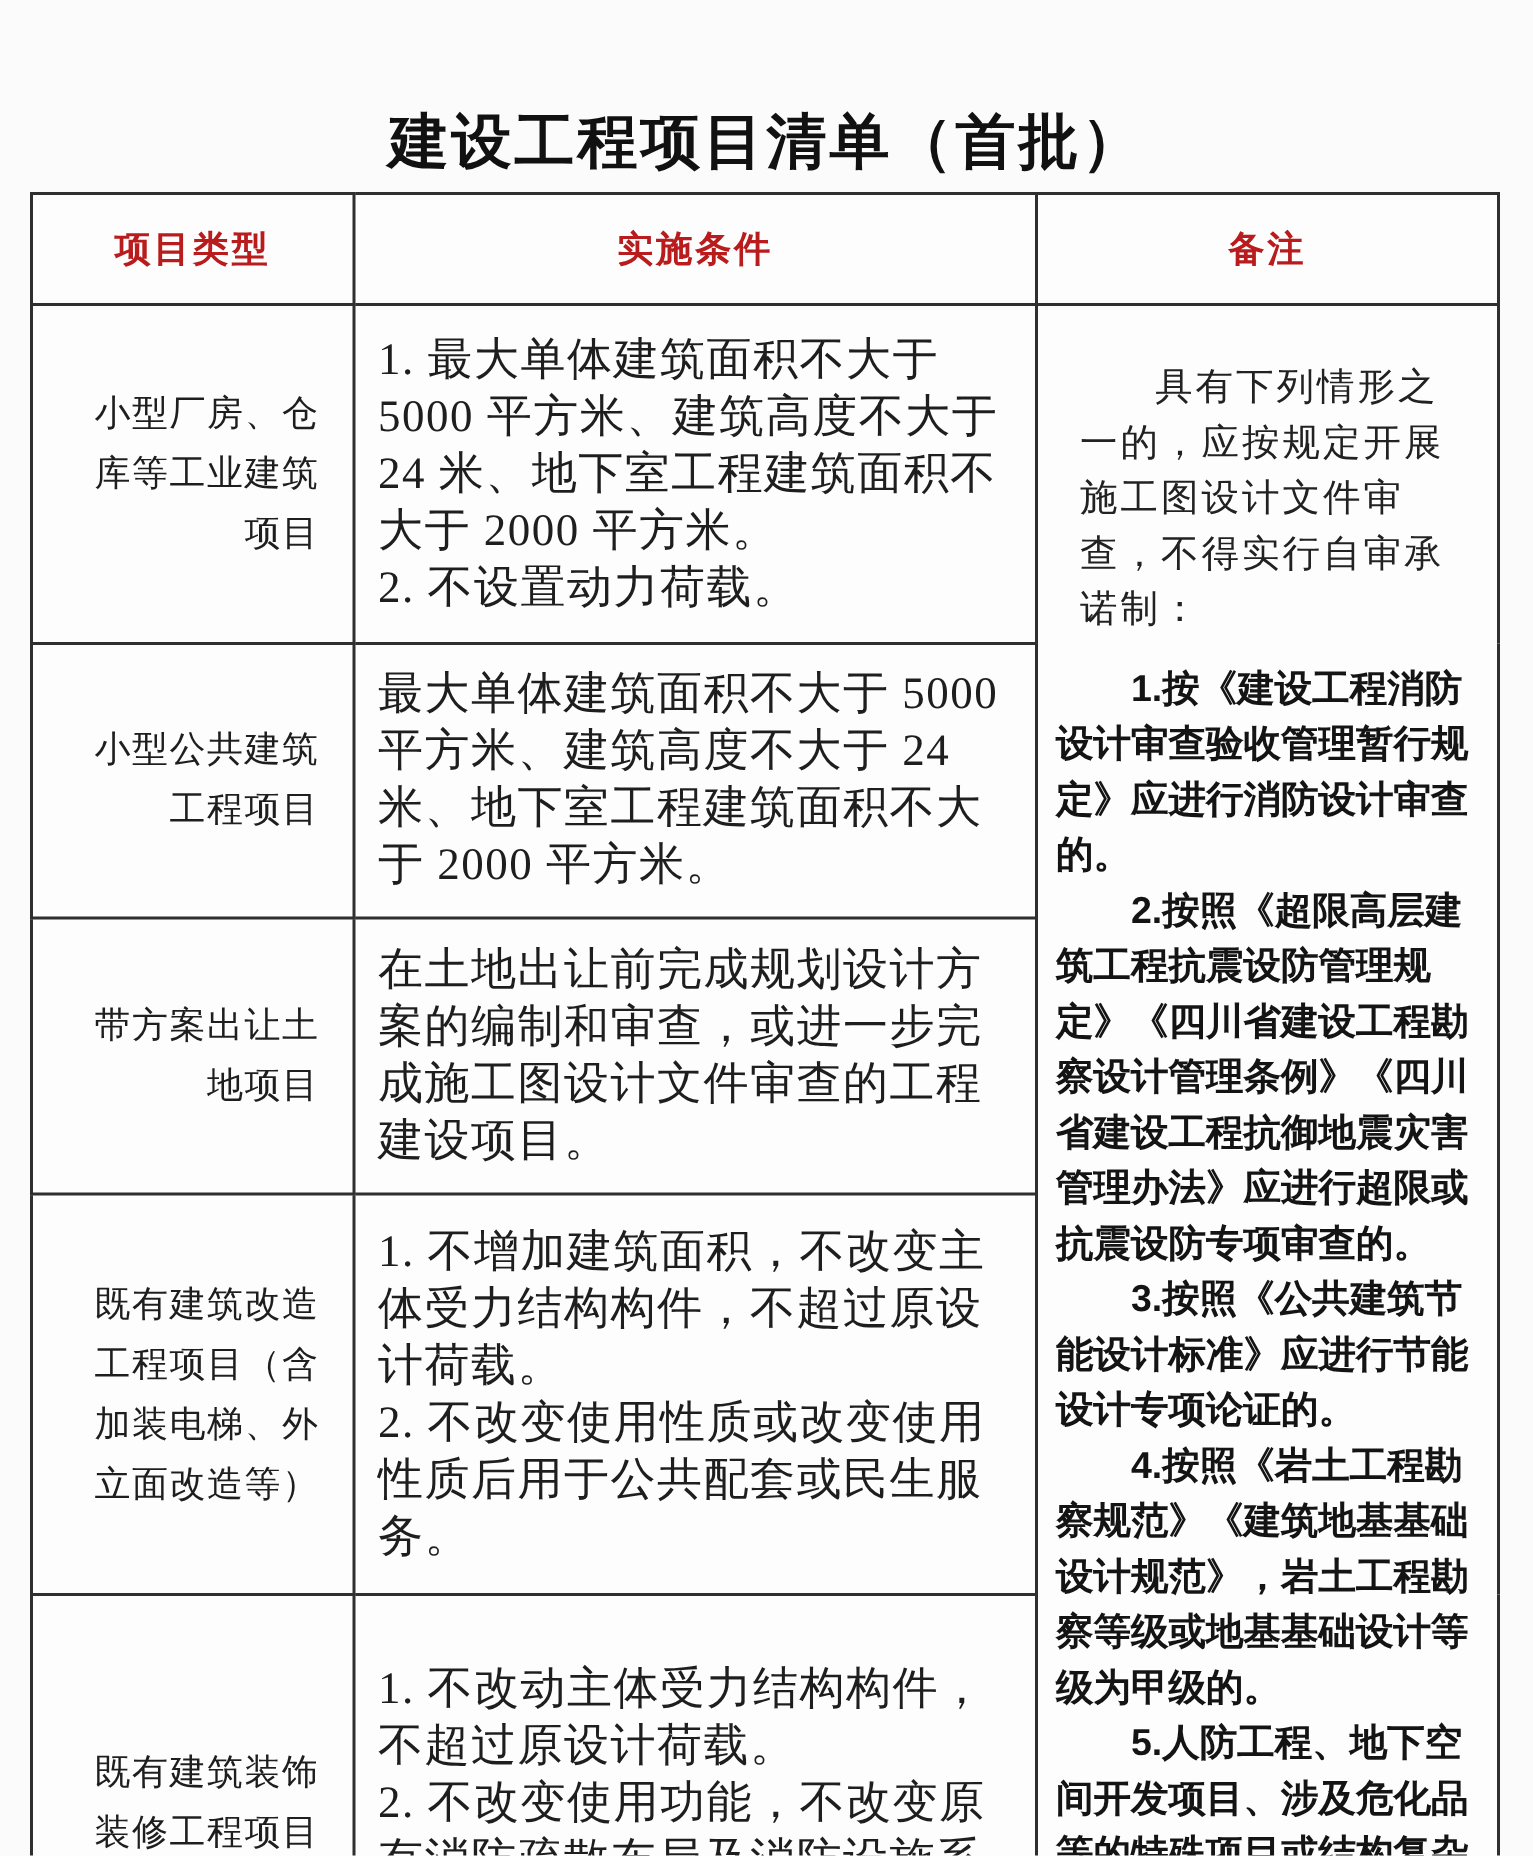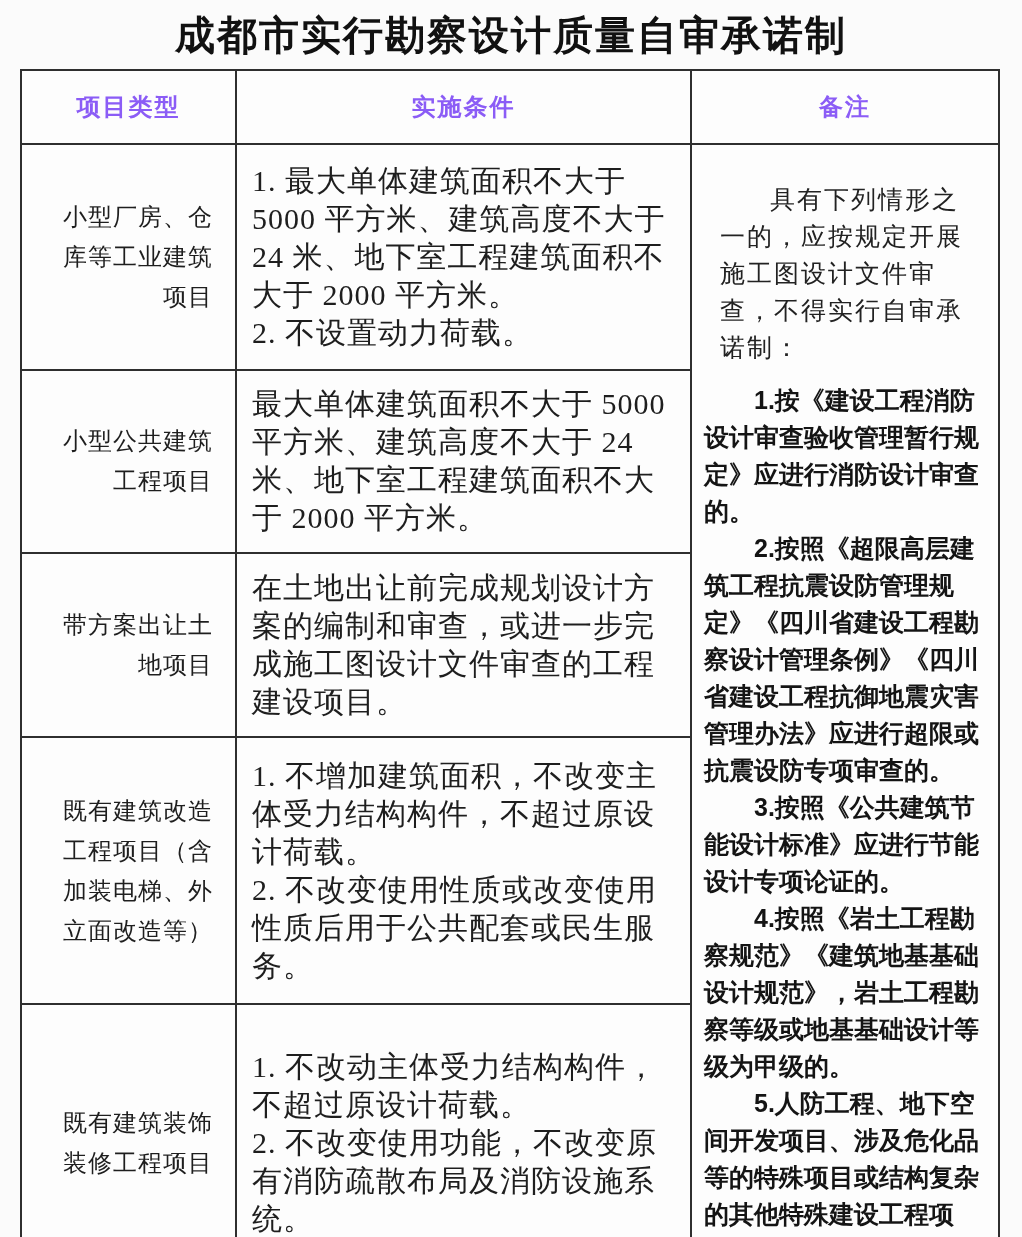--- a/index.html
+++ b/index.html
@@ -48,21 +48,21 @@
   tr.r2 { height: 140px; }
   tr.r3 { height: 149px; padding-left: 36px; }
   tr.r4 { height: 226px; }
   tr.r5 { height: 250px; }
   th.col-header {
     font-size: 24px;
     font-weight: bold;
     text-align: center;
     vertical-align: middle;
     letter-spacing: 2px;
-    color: #8b5cf6;
+    color: #b91c1c;
   }
   td.type-cell {
     text-align: right;
     vertical-align: middle;
     font-size: 24px;
     line-height: 40px;
     padding: 0 22px;
     letter-spacing: 1px;
   }
   td.cond-cell {
@@ -97,21 +97,22 @@
     letter-spacing: 0;
     color: #141414;
   }
 </style>
 </head>
 <body>
 
 <div class="page">
 
   <h1 class="doc-title">
-    <span>成都市实行勘察设计质量自审承诺制</span><br>
+    <br>
+    <span>建设工程项目清单（首批）</span>
   </h1>
 
   <table class="project-table">
     <colgroup>
       <col class="c-type">
       <col class="c-cond">
       <col class="c-remarks">
     </colgroup>
     <thead>
       <tr class="header-row">

